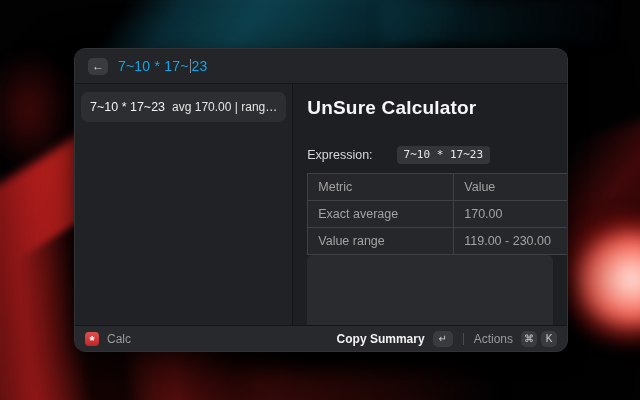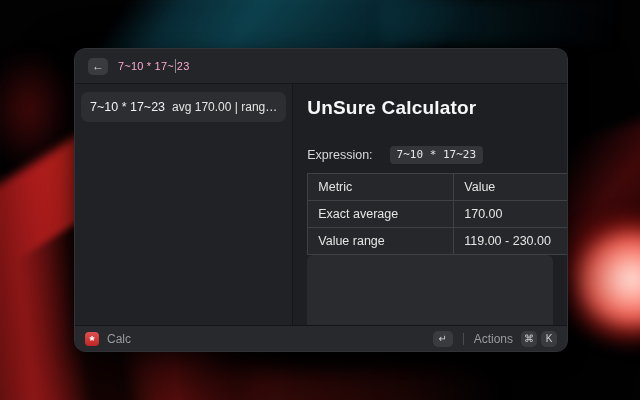--- a/index.html
+++ b/index.html
@@ -78,21 +78,21 @@
     background:#242528;
     border-bottom:1px solid #141518;
   }
   .back-btn {
     width:20px; height:17px; border-radius:5px;
     background:#3a3b3e;
     display:flex; align-items:center; justify-content:center;
     color:#d2d2d6; font-size:12px; line-height:1;
     cursor:default;
   }
-  .query { font-size:11px; color:#f9a8d4; letter-spacing:.2px; display:flex; align-items:center; }
+  .query { font-size:14px; color:#0ea5e9; letter-spacing:.2px; display:flex; align-items:center; }
   .caret { display:inline-block; width:1px; height:14px; background:#8b8b90; margin:0 1px; }
 
   
   .main { flex:1 1 auto; display:flex; min-height:0; }
   .listpane {
     flex:0 0 185px; background:#212225;
     border-right:1px solid #141518;
     padding:8px 6px;
   }
   .list-item {
@@ -102,32 +102,32 @@
     cursor:default;
   }
   .list-item .li-title { font-size:12.5px; color:#f2f2f4; flex:0 0 auto; }
   .list-item .li-sub { font-size:12px; color:#e5e5e5; overflow:hidden; text-overflow:ellipsis; }
 
   .detail {
     flex:1 1 auto; background:#1e1f22;
     padding:13px 14px 0 14px; overflow:hidden; min-width:0;
   }
   .detail-title { font-size:19px; font-weight:700; color:#f6f6f8; line-height:22px; margin-bottom:27px; letter-spacing:.2px; }
-  .expr-row { display:flex; align-items:center; gap:17px; margin-bottom:9px; }
+  .expr-row { display:flex; align-items:center; gap:24px; margin-bottom:9px; }
   .expr-label { font-size:12.5px; color:#d8d8db; }
   .expr-chip {
     font-family:"DejaVu Sans Mono", monospace; font-size:11px;
     background:#343538; color:#e6e6e9;
     padding:2px 7px 3px; border-radius:4px;
   }
 
   table.metrics {
     border-collapse:collapse; width:285px;
     background:#26272a;
-    font-size:12.5px; color:#e5e5e5;
+    font-size:12.5px; color:#a3a3a3;
   }
   table.metrics th, table.metrics td {
     border:1px solid #404144;
     font-weight:400; text-align:left;
     padding:6px 10px; height:27px;
   }
 
   .hist-heading { font-size:13px; font-weight:700; color:#f2f2f4; margin:11px 0 8px; }
   .hist-block {
     background:#2a2b2e; border-radius:6px;
@@ -234,20 +234,21 @@
       </div>
     </div>
   </div>
 
   <div class="actionbar">
     <div class="app-icon">
       <span>*</span>
     </div>
     <span class="app-name">Calc</span>
     <span class="ab-spacer"></span>
+    <span class="primary-action">Copy Summary</span>
     <span class="key-badge wide">
       <span>↵</span>
     </span>
     <span class="ab-divider"></span>
     <span class="actions-label">Actions</span>
     <span class="keys">
       <span class="key-badge">⌘</span>
       <span class="key-badge">K</span>
     </span>
   </div>

